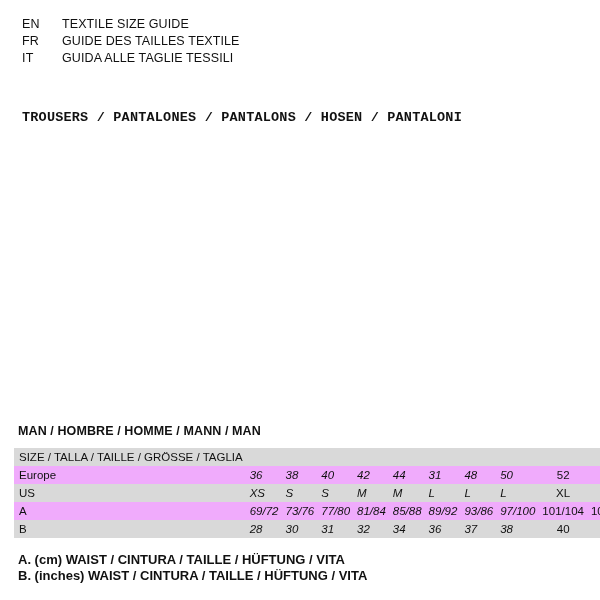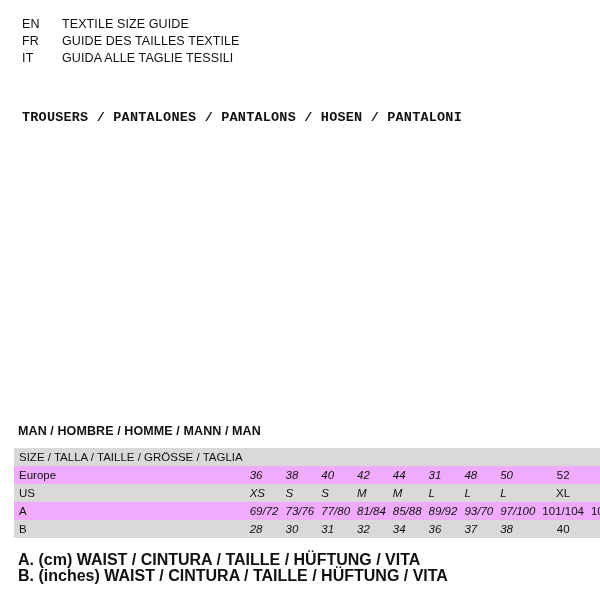--- a/index.html
+++ b/index.html
@@ -87,21 +87,21 @@
   table.sizes tr.shaded td { background: #d9d9d9; }
   table.sizes tr.plain td { background: #f0abfc; }
   td.label-col { width: 92px; }
   td.val { width: 36px; text-align: left; font-style: italic; }
   td.val-wide { width: 40px; text-align: center; }
 
   
   .footnotes {
     position: absolute;
     left: 18px; top: 552px;
-    font-size: 16px;
+    font-size: 13px;
   }
   .footnotes div { height: 16px; line-height: 16px; font-weight: bold; }
 </style>
 </head>
 <body>
 
 <div id="page">
 
   <div class="lang-block">
     <div class="lang-row">
@@ -168,21 +168,21 @@
 
       </tr>
       <tr class="plain">
         <td class="label-col">A</td>
         <td class="val">69/72</td>
         <td class="val">73/76</td>
         <td class="val">77/80</td>
         <td class="val">81/84</td>
         <td class="val">85/88</td>
         <td class="val">89/92</td>
-        <td class="val">93/70</td>
+        <td class="val">93/86</td>
         <td class="val">97/100</td>
         <td class="val-wide">101/104</td>
         <td class="val-wide">105/108</td>
 
       </tr>
       <tr class="shaded">
         <td class="label-col">B</td>
         <td class="val">28</td>
         <td class="val">30</td>
         <td class="val">31</td>

